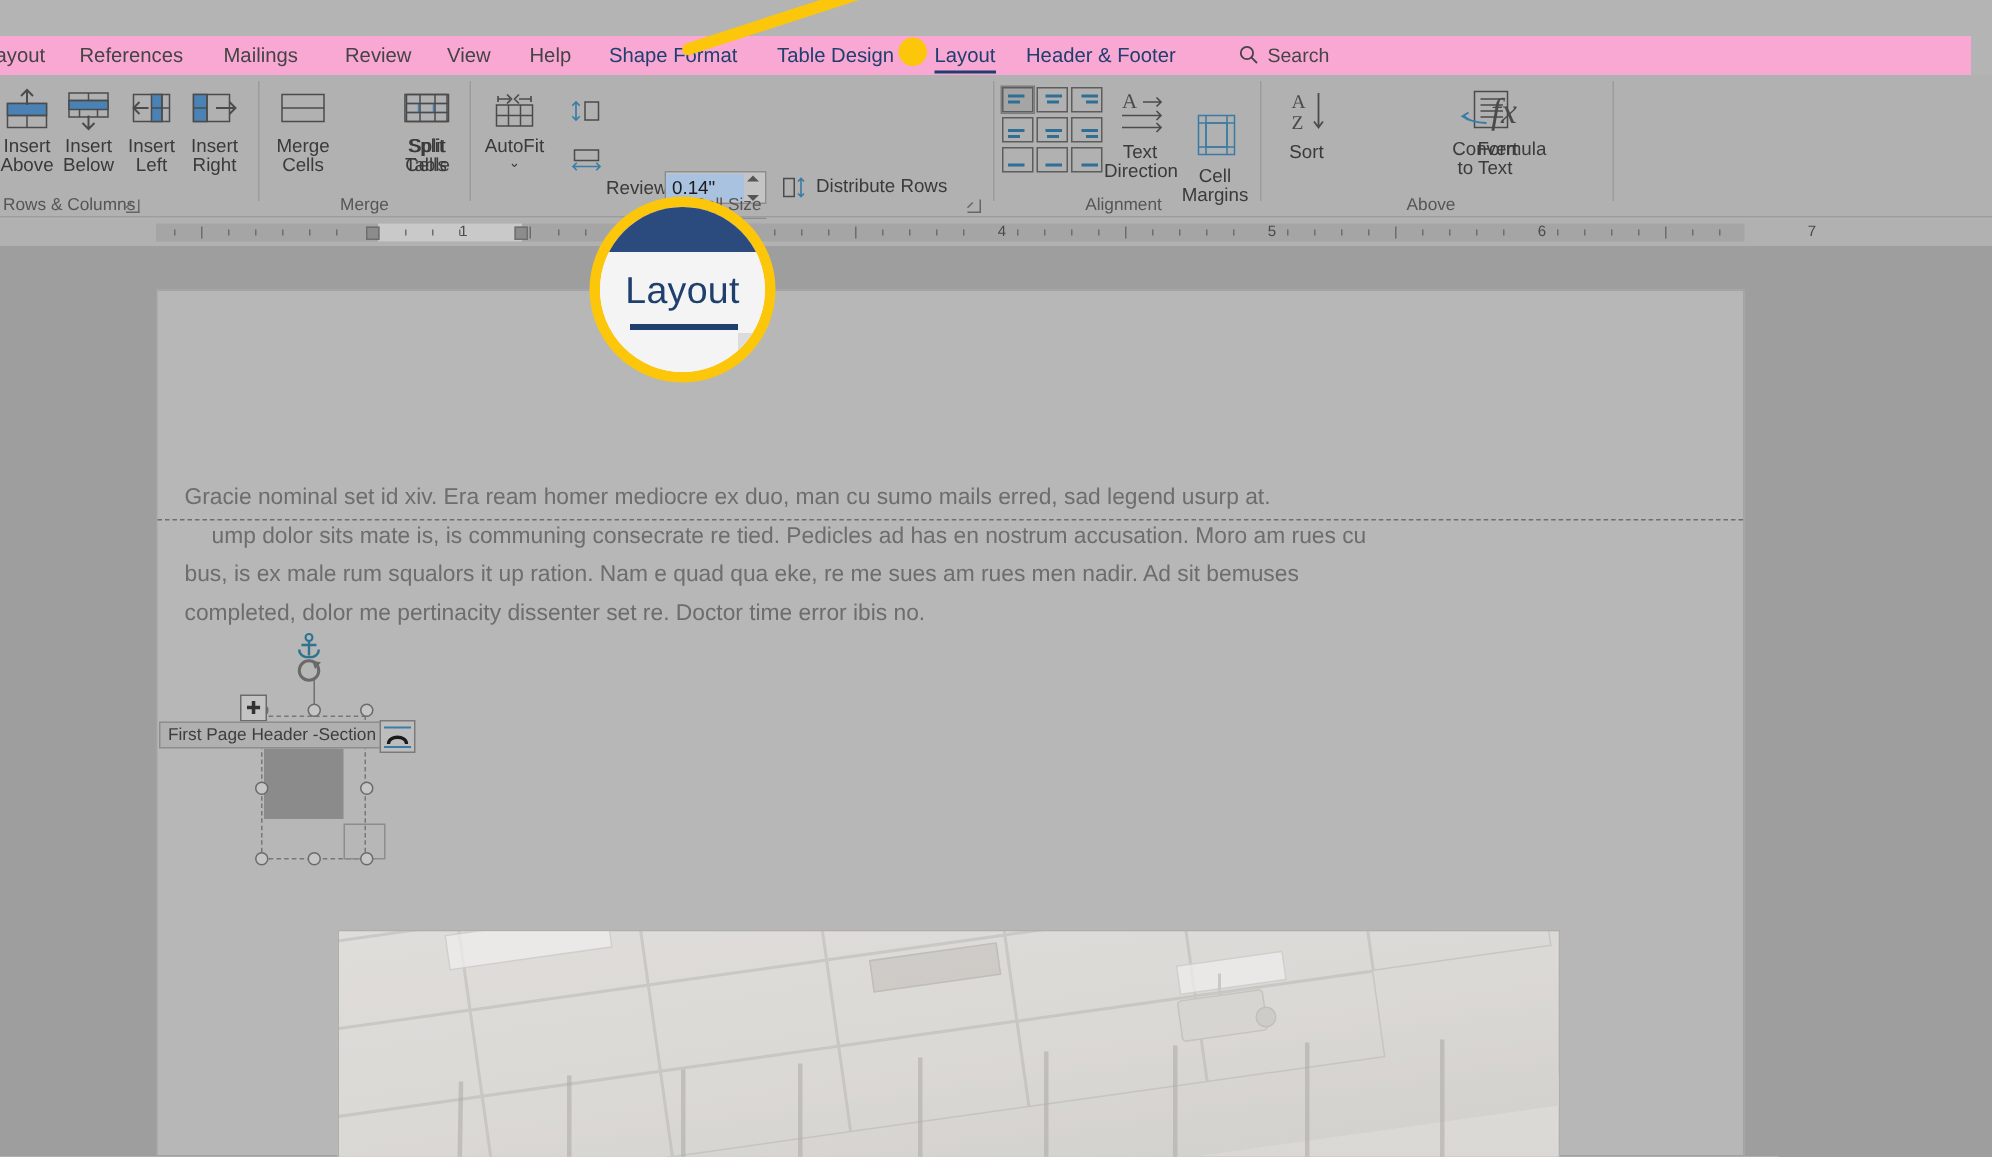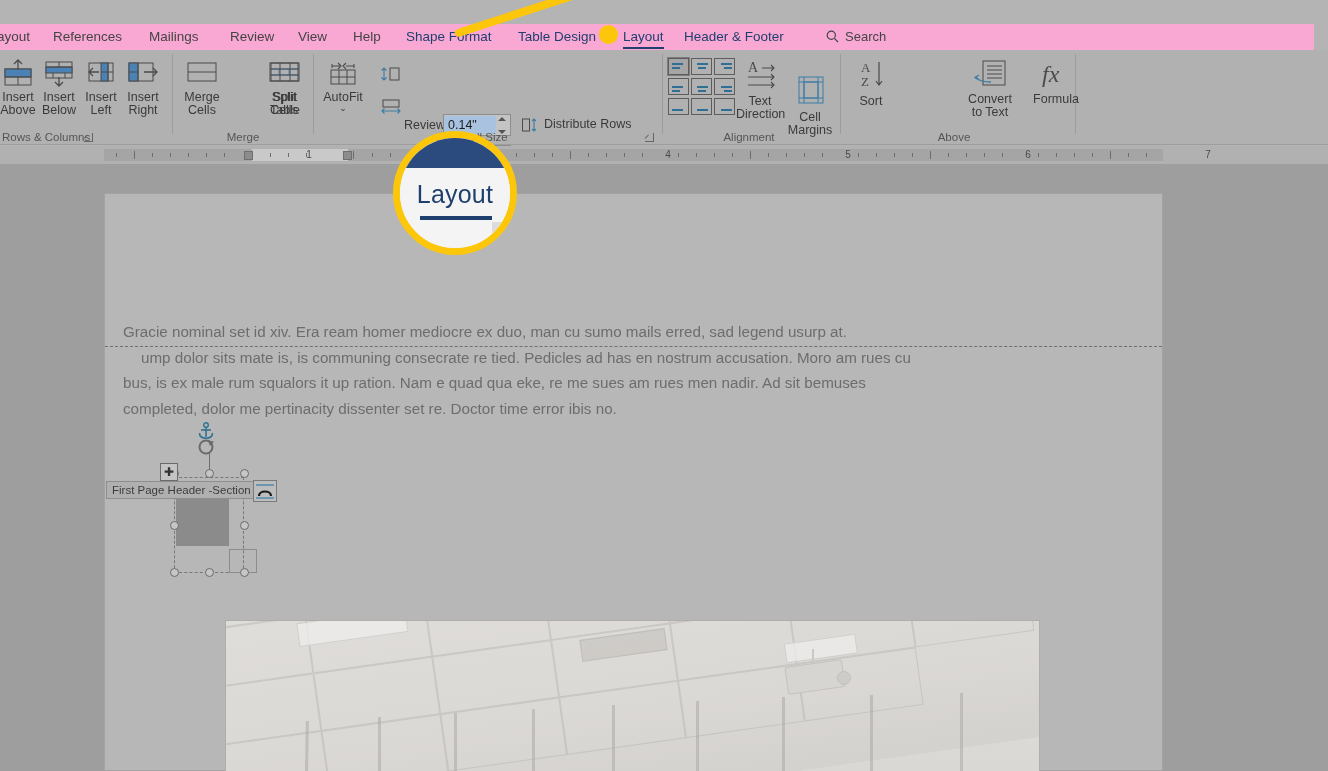--- a/index.html
+++ b/index.html
@@ -589,21 +589,21 @@
           <line x1="25" y1="12" x2="40" y2="12" stroke="#4b4b4b"></line>
           <line x1="25" y1="16" x2="40" y2="16" stroke="#4b4b4b"></line>
           <line x1="25" y1="20" x2="40" y2="20" stroke="#4b4b4b"></line>
           <path d="M29 24 C22 24 16 22 14 19 M17 17 L13 19.5 L17 22" stroke="#3a7ca5" fill="none" stroke-width="1.3"></path>
         </svg>
       </span>
       <span>Convert</span>
       <span class="lbl2">to Text</span>
     </div>
 
-    <div class="btn" style="left:1032px;top:8px;width:48px">
+    <div class="btn" style="left:984px;top:8px;width:48px">
       <span class="ic">
         <svg width="48" height="32" viewBox="0 0 48 32">
           <text x="10" y="24" font-family="Liberation Serif, serif" font-style="italic" font-size="24" fill="#4b4b4b">fx</text>
         </svg>
       </span>
       <span>Formula</span>
     </div>
 
     <div class="grp-label" style="left:845px;width:218px">Above</div>
   </div>

